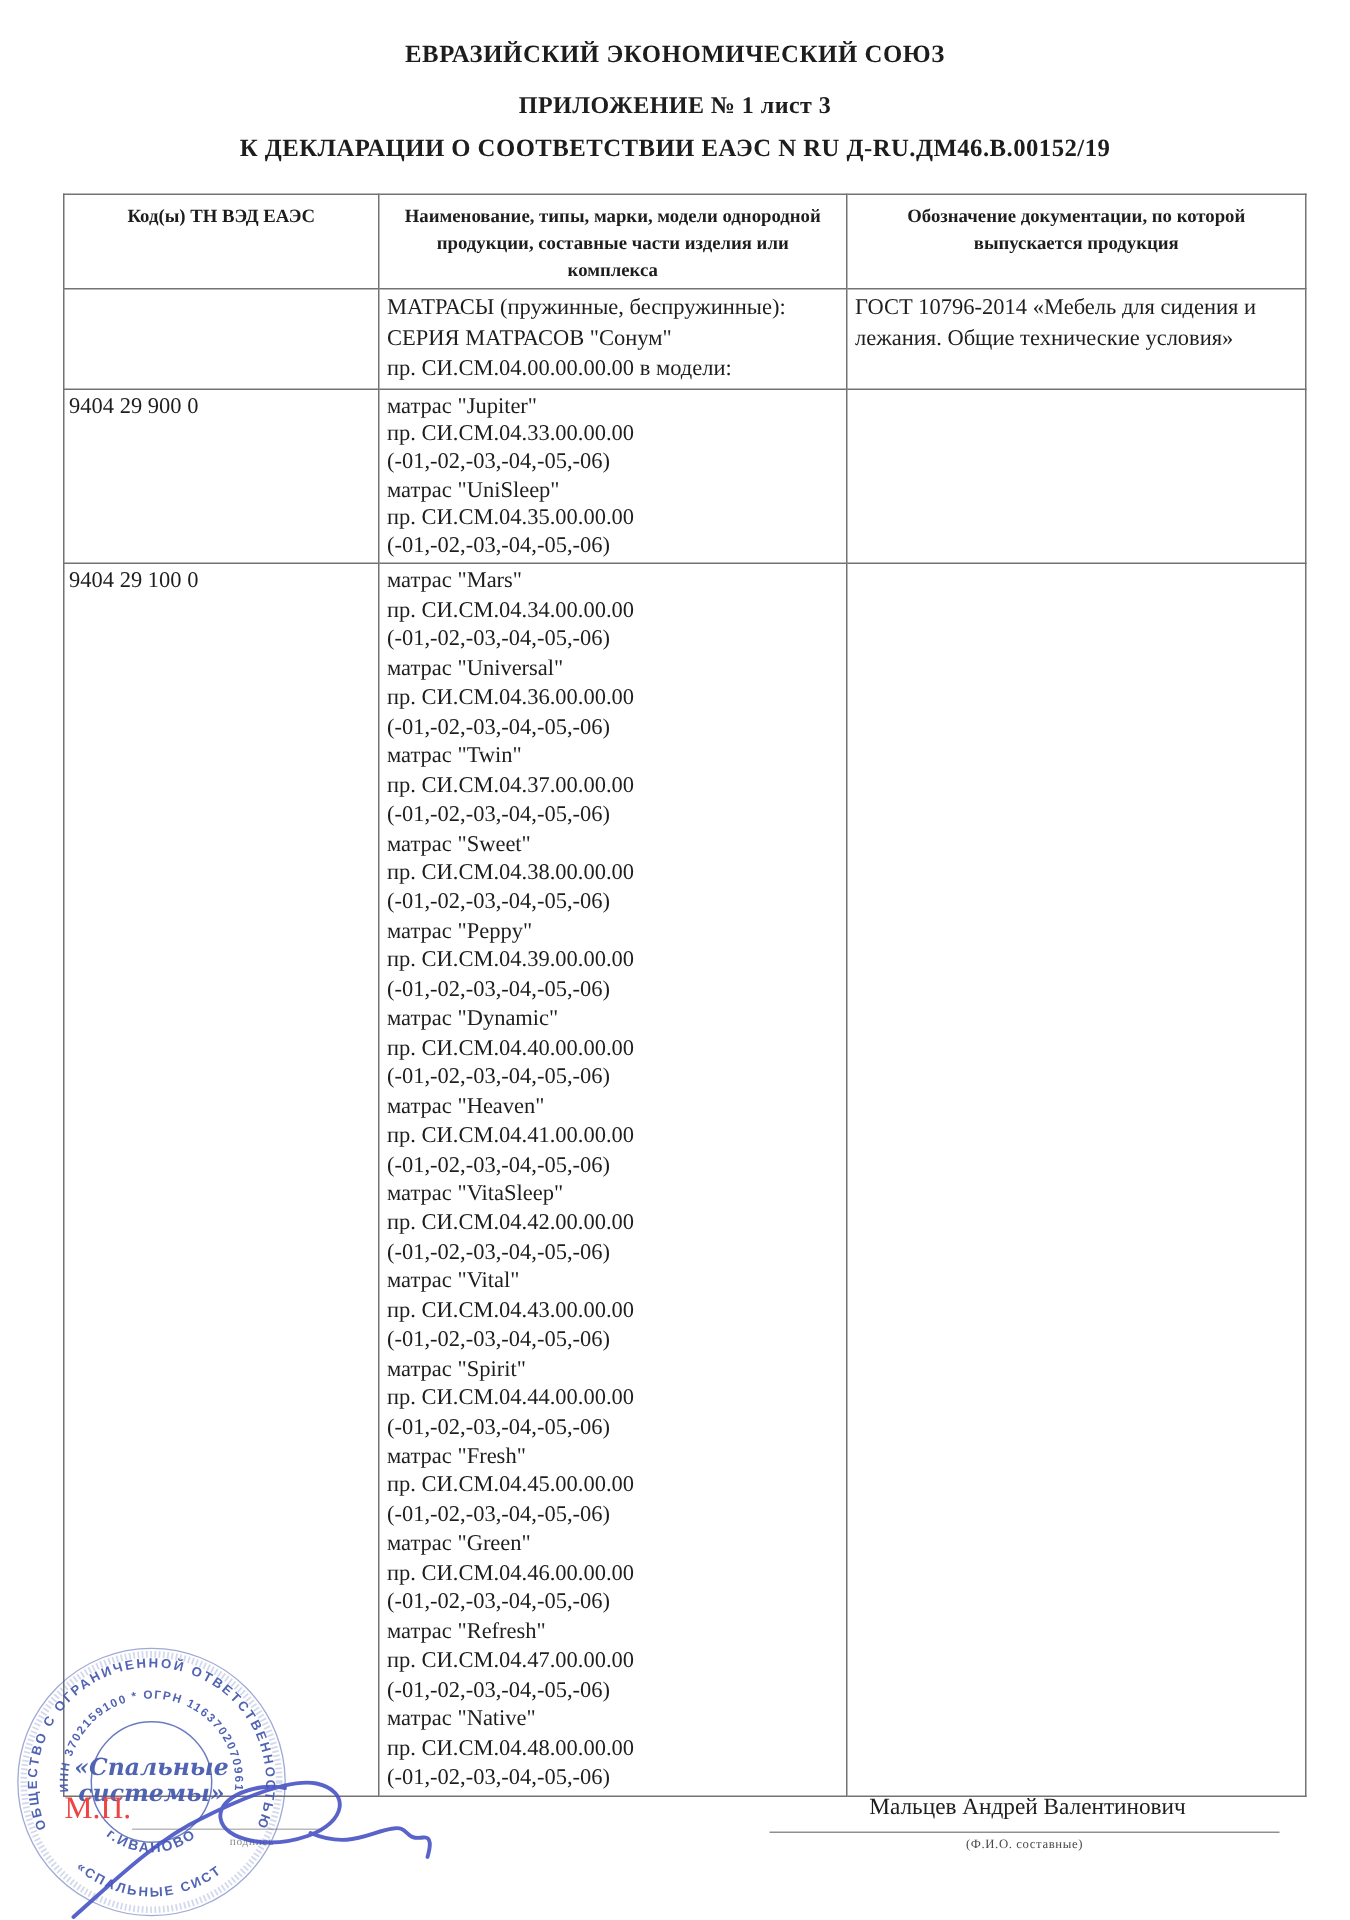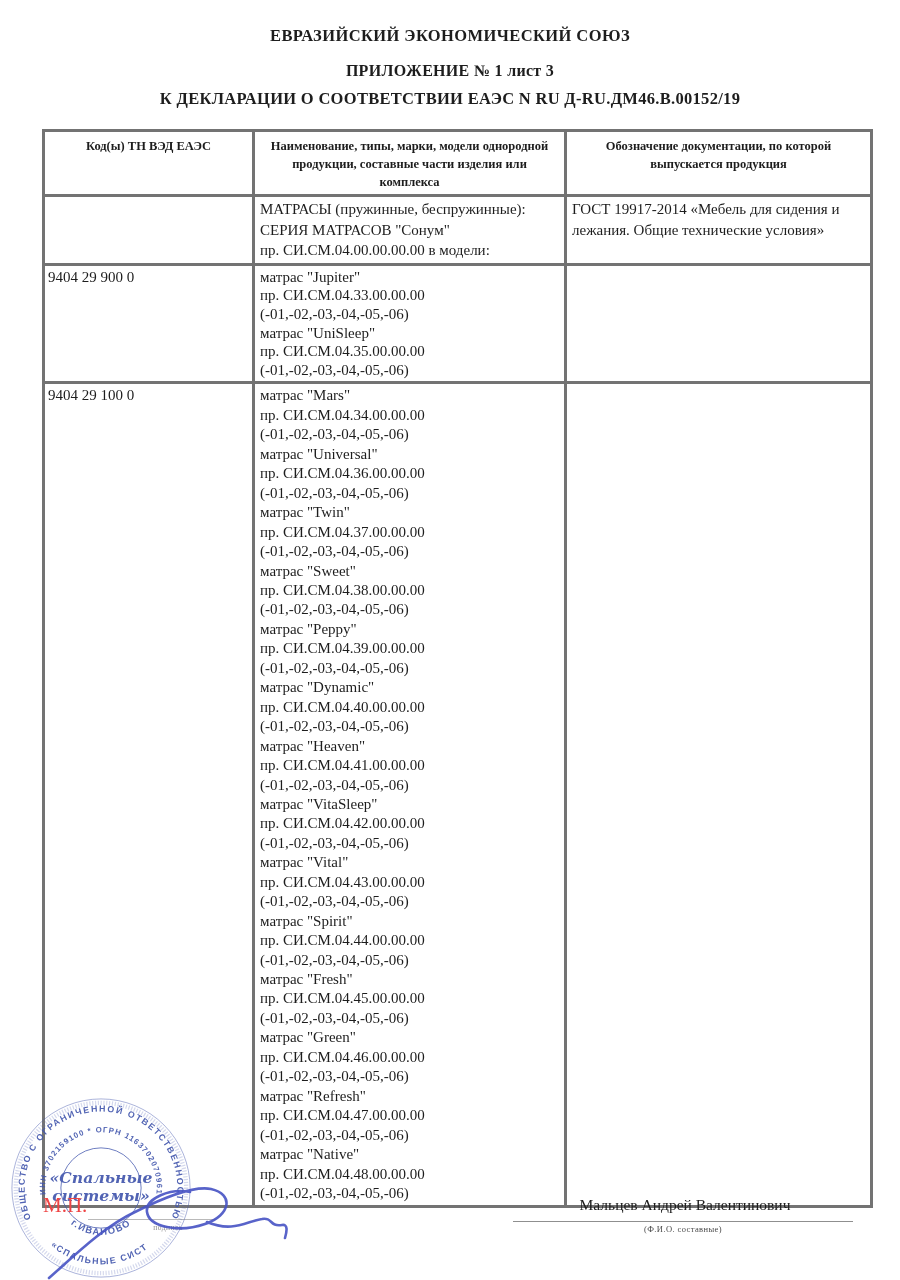--- a/index.html
+++ b/index.html
@@ -19,21 +19,21 @@
   .subtitle{font-size:14px;font-weight:normal;margin:27px 0 0 0;}
   
   table.products-table{
     position:absolute;left:42px;top:129px;
     width:828px;border-collapse:collapse;table-layout:fixed;
   }
   .products-table col.c1{width:210px;}
   .products-table col.c2{width:312px;}
   .products-table col.c3{width:306px;}
   .products-table th,.products-table td{
-    border:3px solid #737373;
+    border:1px solid #737373;
     vertical-align:top;
     font-weight:normal;
   }
   .products-table th{
     font-size:12.5px;font-weight:bold;text-align:center;
     padding:5px 8px 3px 8px;line-height:1.45;height:40px;
     vertical-align:top;
   }
   .products-table td{font-size:15px;padding:2px 4px 2px 5px;}
   td.code{padding-left:3px;}
@@ -79,21 +79,21 @@
         <tr>
       <th>Код(ы) ТН ВЭД ЕАЭС</th>
       <th>Наименование, типы, марки, модели однородной продукции, составные части изделия или комплекса</th>
       <th>Обозначение документации, по которой выпускается продукция</th>
     </tr>
     <tr class="r1">
       <td class="code"></td>
       <td class="products">МАТРАСЫ (пружинные, беспружинные):
 СЕРИЯ МАТРАСОВ "Сонум"
 пр. СИ.СМ.04.00.00.00.00 в модели:</td>
-      <td class="doc">ГОСТ 19917-2014 «Мебель для сидения и
+      <td class="doc">ГОСТ 10796-2014 «Мебель для сидения и
 лежания. Общие технические условия»</td>
     </tr>
     <tr class="r2">
       <td class="code">9404 29 900 0</td>
       <td class="products">матрас "Jupiter"
 пр. СИ.СМ.04.33.00.00.00
 (-01,-02,-03,-04,-05,-06)
 матрас "UniSleep"
 пр. СИ.СМ.04.35.00.00.00
 (-01,-02,-03,-04,-05,-06)</td>

